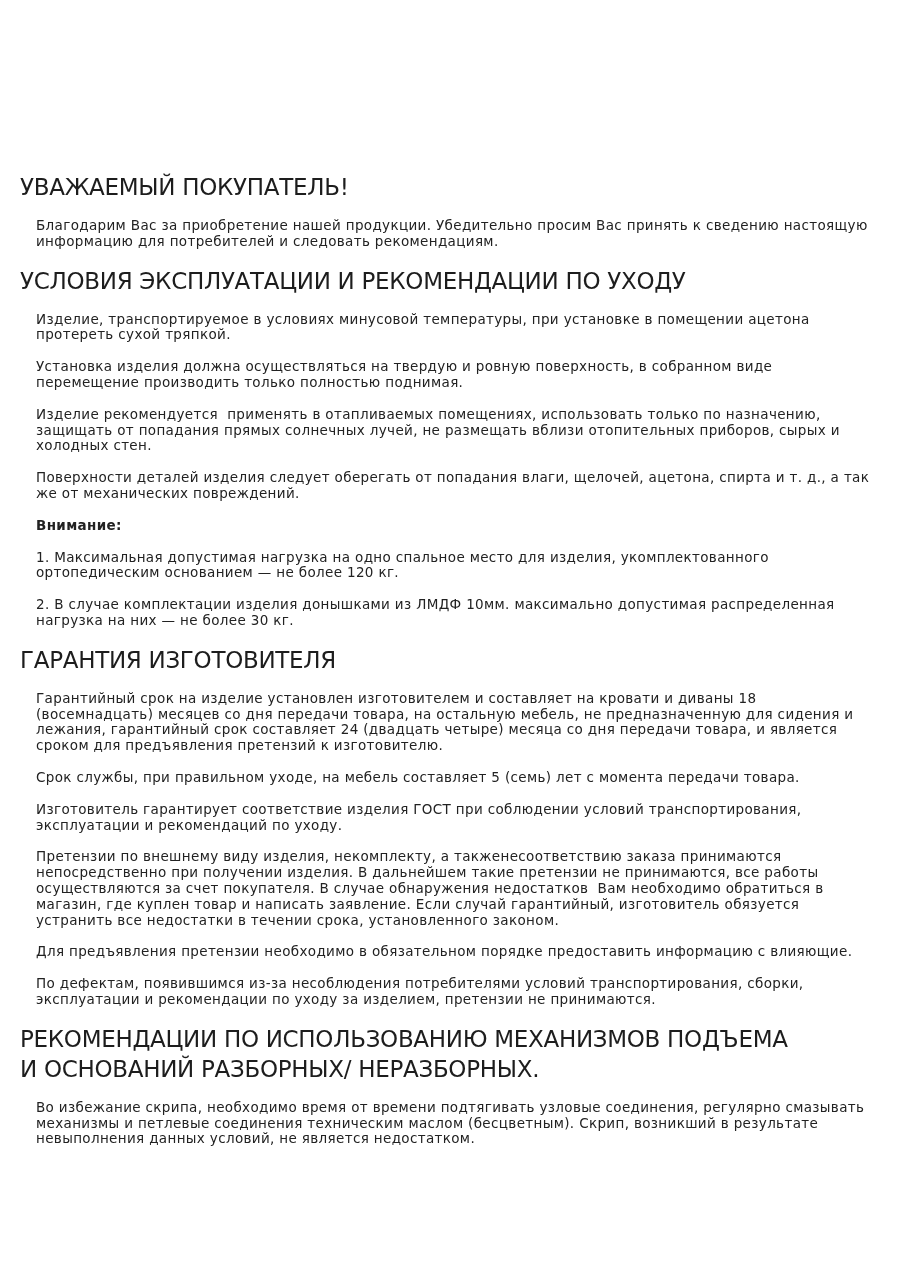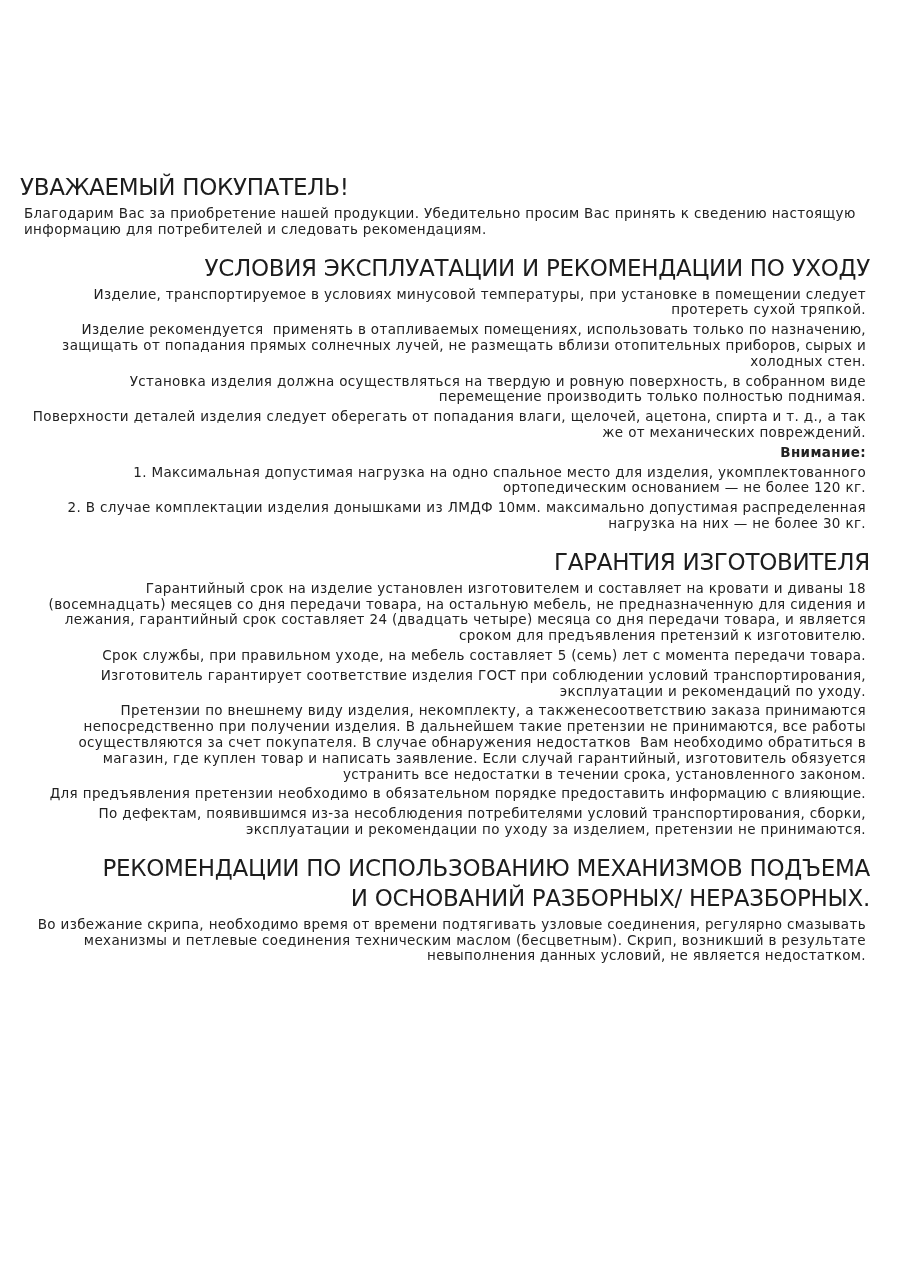--- a/index.html
+++ b/index.html
@@ -11,41 +11,40 @@
     width: 900px;
     min-height: 1280px;
     font-family: "DejaVu Sans", "Liberation Sans", sans-serif;
     color: #222222;
     box-sizing: border-box;
   }
   .page {
     box-sizing: border-box;
     width: 900px;
     min-height: 1280px;
-    padding: 172px 30px 60px 20px;
+    padding: 172px 14px 60px 20px;
     background: #ffffff;
   }
   section {
     margin: 0;
   }
   section + section {
     margin-top: 15px;
-    text-align: right;
   }
   h1 {
     margin: 0 0 3px 0;
     font-size: 23px;
     font-weight: 400;
     letter-spacing: -0.3px;
     line-height: 30px;
     color: #1d1d1d;
     max-width: 852px;
   }
   p {
-    margin: 4px;
+    margin: 16px;
     font-size: 13.5px;
     font-weight: 400;
     letter-spacing: 0.35px;
     line-height: 15.8px;
     max-width: 866px;
     white-space: pre-wrap;
     color: #222222;
   }
   p.warning-label {
     font-weight: 700;
@@ -56,23 +55,23 @@
 
 <main class="page">
 
   <section>
     <h1>УВАЖАЕМЫЙ ПОКУПАТЕЛЬ!</h1>
     <p>Благодарим Вас за приобретение нашей продукции. Убедительно просим Вас принять к сведению настоящую информацию для потребителей и следовать рекомендациям.</p>
   </section>
 
   <section>
     <h1>УСЛОВИЯ ЭКСПЛУАТАЦИИ И РЕКОМЕНДАЦИИ ПО УХОДУ</h1>
-    <p>Изделие, транспортируемое в условиях минусовой температуры, при установке в помещении следует протереть сухой тряпкой.</p>
+    <p>Изделие, транспортируемое в условиях минусовой температуры, при установке в помещении ацетона протереть сухой тряпкой.</p>
+    <p>Установка изделия должна осуществляться на твердую и ровную поверхность, в собранном виде перемещение производить только полностью поднимая.</p>
     <p>Изделие рекомендуется  применять в отапливаемых помещениях, использовать только по назначению, защищать от попадания прямых солнечных лучей, не размещать вблизи отопительных приборов, сырых и холодных стен.</p>
-    <p>Установка изделия должна осуществляться на твердую и ровную поверхность, в собранном виде перемещение производить только полностью поднимая.</p>
     <p>Поверхности деталей изделия следует оберегать от попадания влаги, щелочей, ацетона, спирта и т. д., а так же от механических повреждений.</p>
     <p class="warning-label">Внимание:</p>
     <p>1. Максимальная допустимая нагрузка на одно спальное место для изделия, укомплектованного ортопедическим основанием — не более 120 кг.</p>
     <p>2. В случае комплектации изделия донышками из ЛМДФ 10мм. максимально допустимая распределенная нагрузка на них — не более 30 кг.</p>
   </section>
 
   <section>
     <h1>ГАРАНТИЯ ИЗГОТОВИТЕЛЯ</h1>
     <p>Гарантийный срок на изделие установлен изготовителем и составляет на кровати и диваны 18 (восемнадцать) месяцев со дня передачи товара, на остальную мебель, не предназначенную для сидения и лежания, гарантийный срок составляет 24 (двадцать четыре) месяца со дня передачи товара, и является сроком для предъявления претензий к изготовителю.</p>
     <p>Срок службы, при правильном уходе, на мебель составляет 5 (семь) лет с момента передачи товара.</p>

